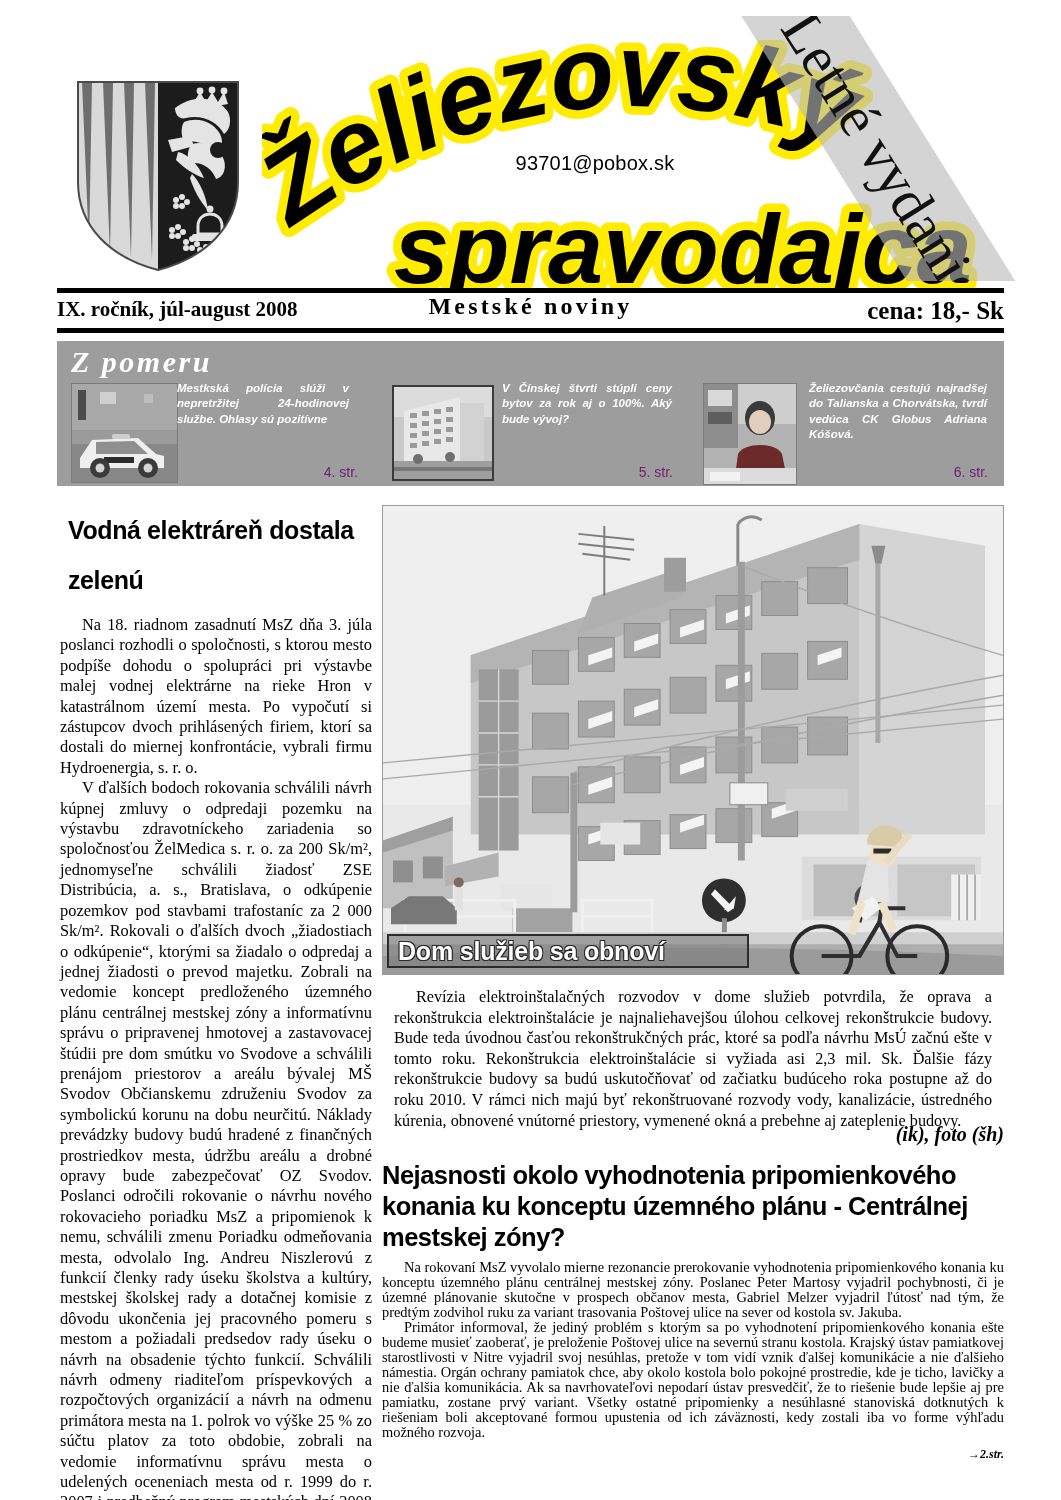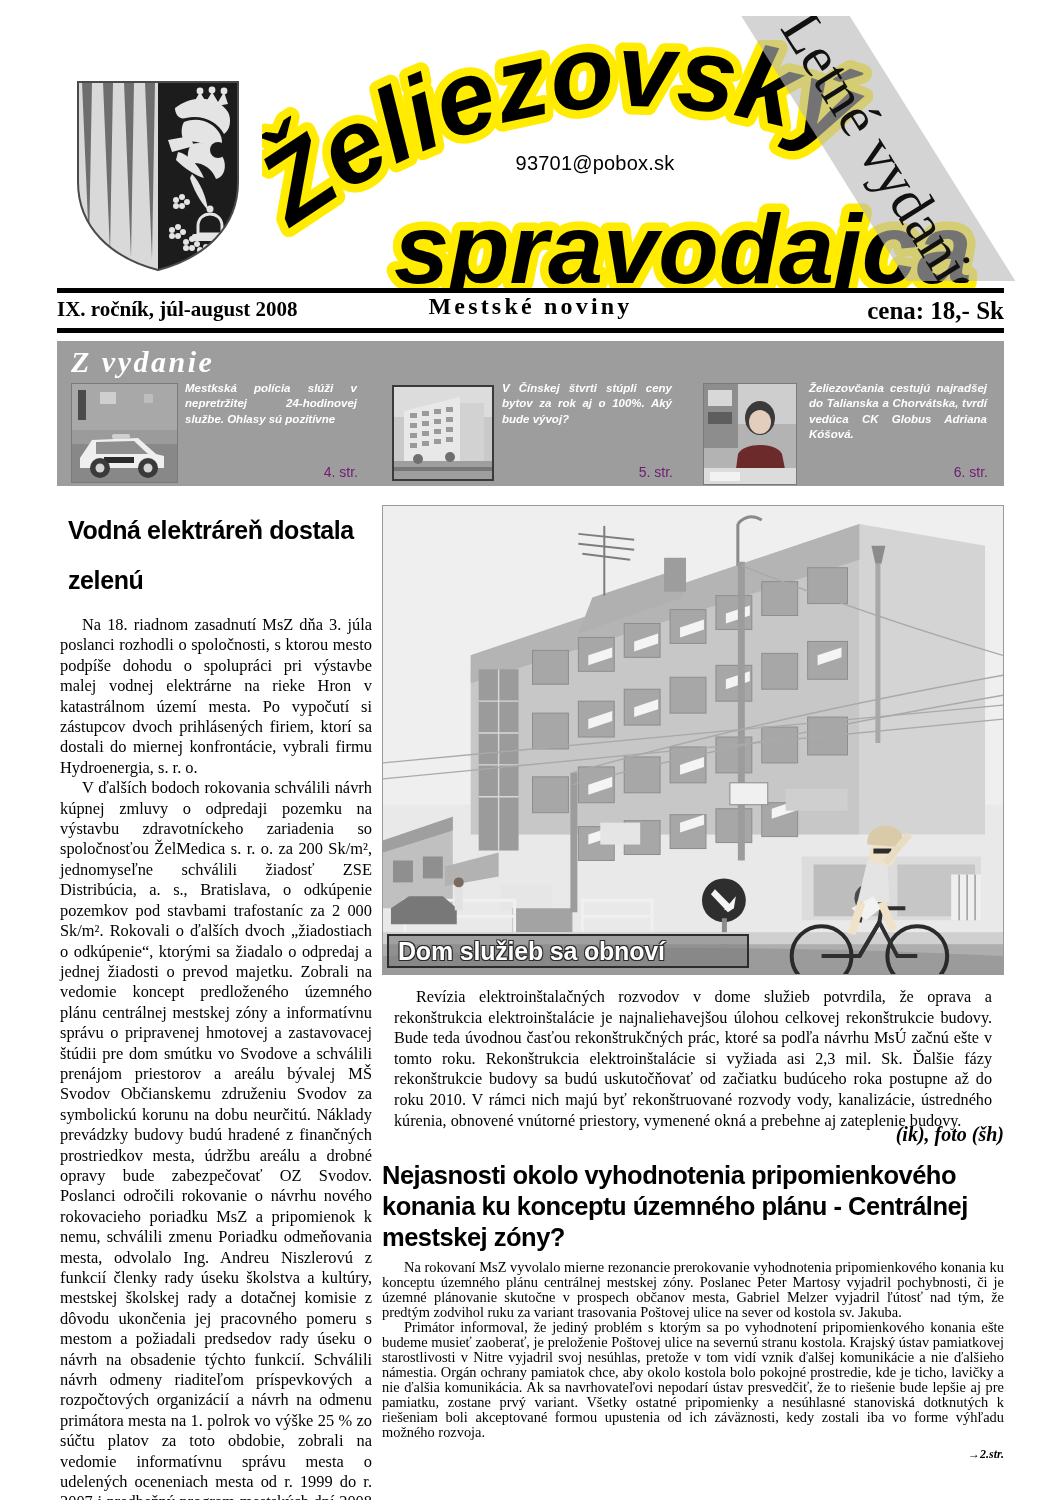--- a/index.html
+++ b/index.html
@@ -58,21 +58,21 @@
     position:absolute;left:0;top:40px;width:947px;height:105px;display:flex;
   }
   .obs-item{position:relative;width:315px;height:105px;}
   .obs-thumb{
     position:absolute;left:14px;top:2px;width:105px;height:98px;overflow:hidden;
     border:1px solid #7a7a7a;background:#8a8a8a;
   }
   .obs-thumb.bordered{border:2px solid #3a3a3a;}
   .obs-thumb svg{display:block;width:100%;height:100%;}
   .obs-text{
-    position:absolute;left:128px;top:0px;width:172px;
+    position:absolute;left:120px;top:0px;width:172px;
     font-family:"Liberation Sans",sans-serif;font-style:italic;font-weight:700;
     font-size:11.5px;line-height:15.4px;color:#fff;text-align:justify;
     text-align-last:left;
   }
   .obs-text.tjust{text-align:justify;}
   .obs-page{
     position:absolute;right:14px;bottom:6px;
     font-family:"Liberation Sans",sans-serif;font-size:14px;color:#701a75;font-weight:400;
   }
   .obs-item.mid .obs-thumb{left:20px;top:4px;width:98px;height:92px;}
@@ -253,21 +253,21 @@
 
   <div class="rule-top"></div>
   <div class="nameband">
     <div class="nb-left">IX.  ročník, júl-august 2008</div>
     <div class="nb-center">Mestské noviny</div>
     <div class="nb-right">cena: 18,- Sk</div>
   </div>
   <div class="rule-bot"></div>
 
   <div class="obsah">
-    <div class="obsah-title">Z vydanie</div>
+    <div class="obsah-title">Z pomeru</div>
     <div class="obsah-items">
 
       <div class="obs-item">
         <div class="obs-thumb">
           <svg viewBox="0 0 105 98" xmlns="http://www.w3.org/2000/svg">
             <rect width="105" height="98" fill="#9b9b9b"></rect>
             <rect y="0" width="105" height="46" fill="#a8a8a8"></rect>
             <rect x="6" y="6" width="8" height="30" fill="#4b4b4b"></rect>
             <rect x="28" y="8" width="16" height="12" fill="#cfcfcf"></rect>
             <rect x="72" y="10" width="9" height="9" fill="#bdbdbd"></rect>

